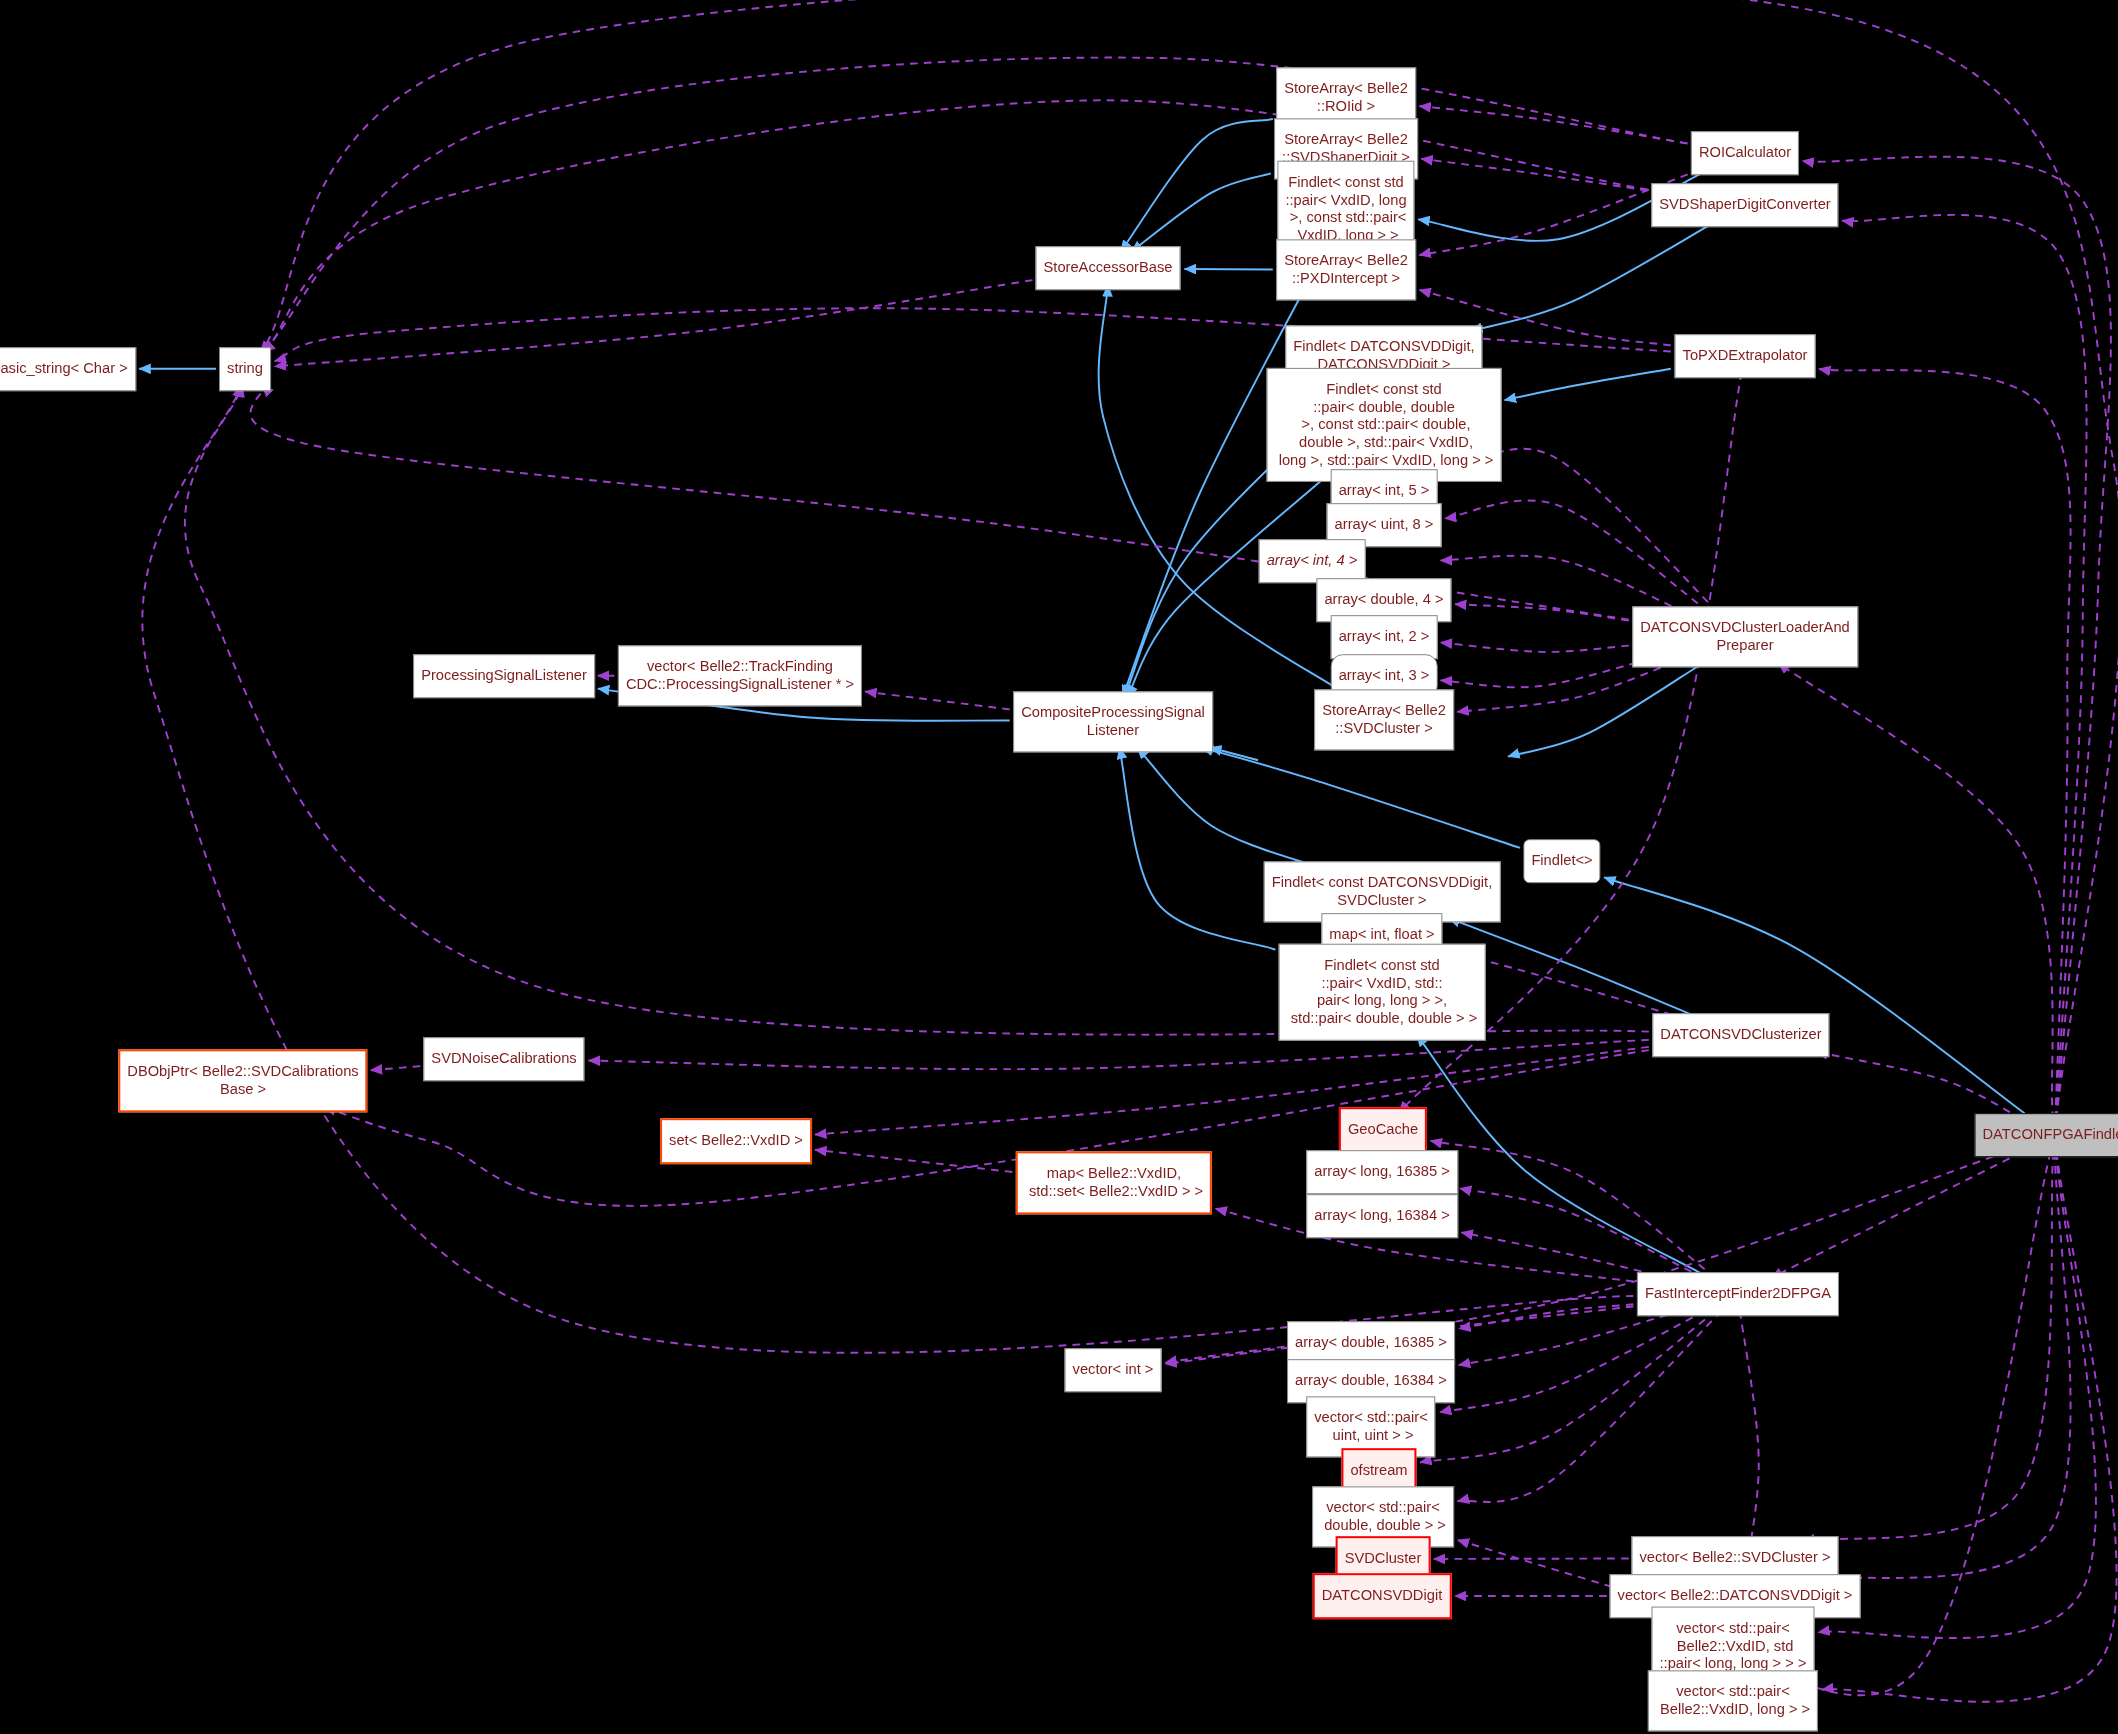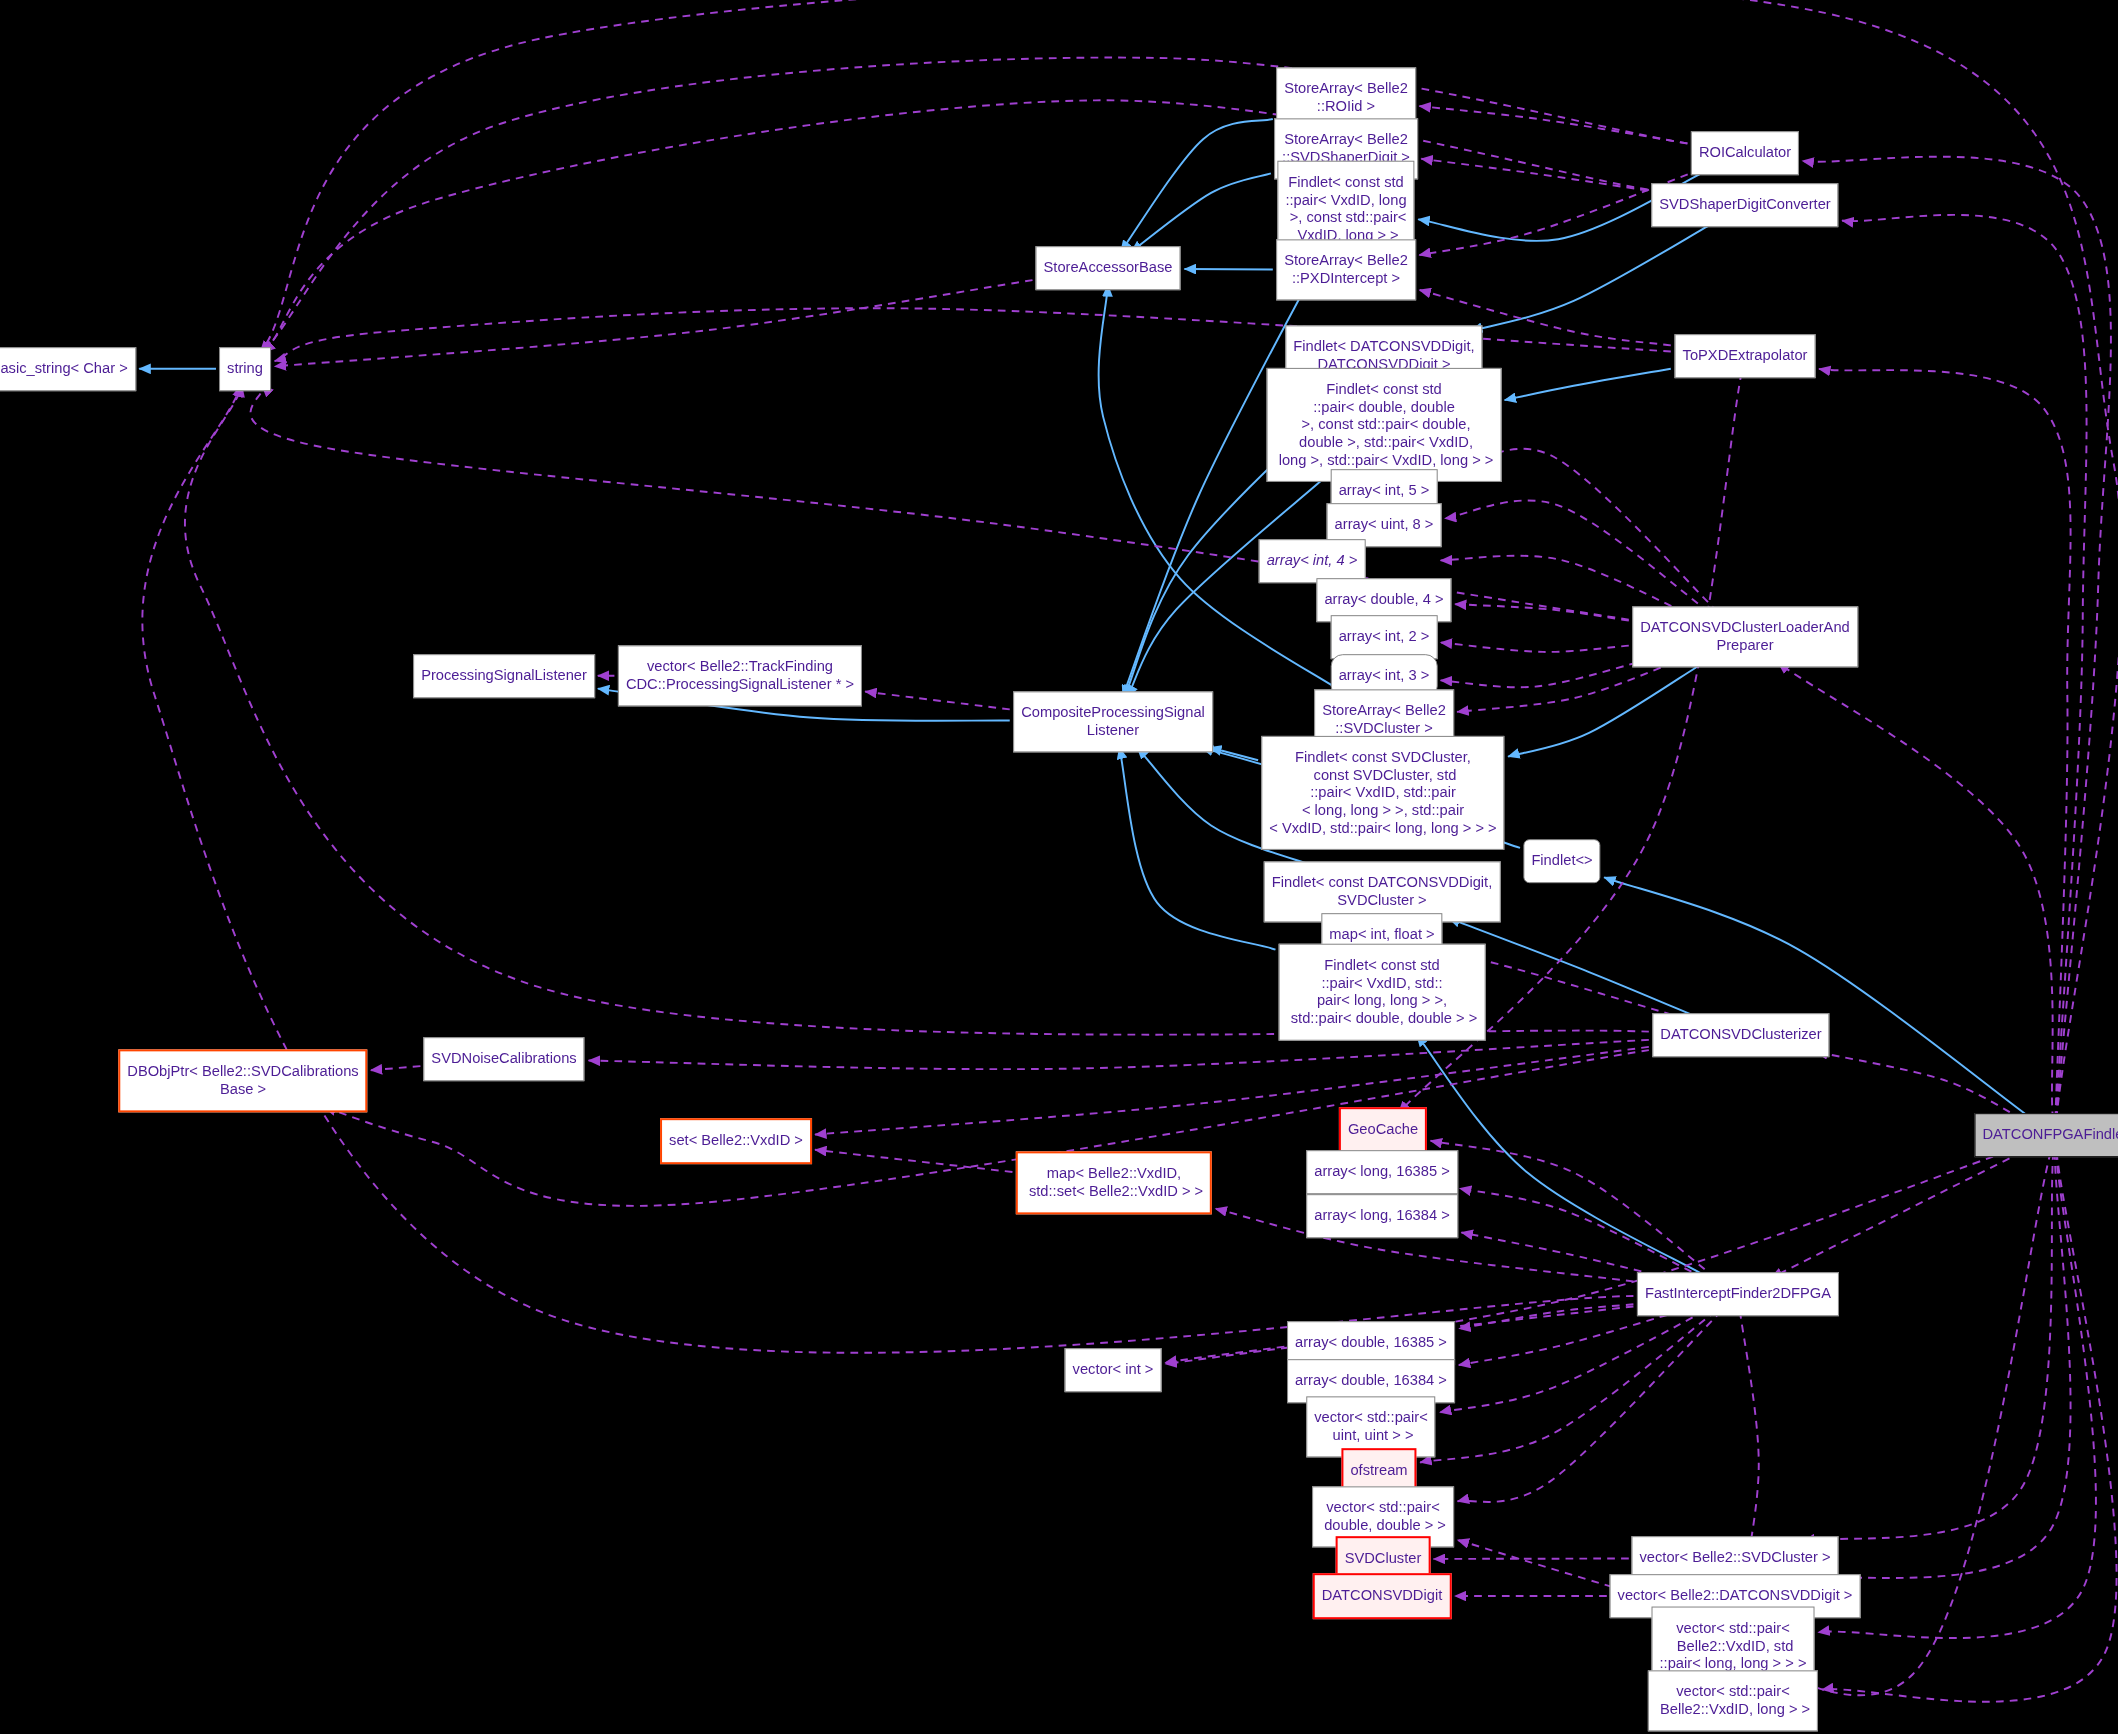--- a/index.html
+++ b/index.html
@@ -1,19 +1,19 @@
 <!DOCTYPE html>
 <html style="font-size:12.3px"><head>
 <meta charset="utf-8">
 <style>
   html,body{margin:0;padding:0;background:#000;}
   #canvas{position:relative;width:2119px;height:1735px;background:#000;overflow:hidden;
           font-family:"Liberation Sans", sans-serif;}
   #edges{position:absolute;left:0;top:0;width:2119px;height:1735px;}
-  .box{position:absolute;transform:translate(-50%,-50%);background:#fff;color:#4c1d95;
+  .box{position:absolute;transform:translate(-50%,-50%);background:#fff;color:#7f1d1d;
        border:1.5px solid #848484;padding:12px 7px;font-size:14.7px;line-height:1.2;
        text-align:center;white-space:pre;box-sizing:border-box;}
   .box.main{background:#bfbfbf;border-color:#000;}
   .box.truncated-red{background:#fff0f0;border:2.3px solid #ff0000;}
   .box.truncated-orange{background:#fff;border:2.3px solid #ff4500;}
 </style>
 </head>
 <body>
 
 <div id="canvas">
@@ -134,25 +134,20 @@
     <div class="box" style="left: 1384px; top: 676px; border-radius: 12px;">array&lt; int, 3 &gt;</div>
     <div class="box" style="left: 1745px; top: 637px;">DATCONSVDClusterLoaderAnd
 Preparer</div>
     <div class="box" style="left: 1384px; top: 720px;">StoreArray&lt; Belle2
 ::SVDCluster &gt;</div>
     <div class="box" style="left: 1113px; top: 722px;">CompositeProcessingSignal
 Listener</div>
     <div class="box" style="left: 504px; top: 676px;">ProcessingSignalListener</div>
     <div class="box" style="left: 740px; top: 676px;">vector&lt; Belle2::TrackFinding
 CDC::ProcessingSignalListener * &gt;</div>
-    <div class="box" style="left: 1383px; top: 793px;">Findlet&lt; const SVDCluster,
- const SVDCluster, std
-::pair&lt; VxdID, std::pair
-&lt; long, long &gt; &gt;, std::pair
-&lt; VxdID, std::pair&lt; long, long &gt; &gt; &gt;</div>
     <div class="box" style="left: 1562px; top: 861px; border-radius: 6px;">Findlet&lt;&gt;</div>
     <div class="box" style="left: 1382px; top: 892px;">Findlet&lt; const DATCONSVDDigit,
 SVDCluster &gt;</div>
     <div class="box" style="left: 1382px; top: 935px;">map&lt; int, float &gt;</div>
     <div class="box" style="left: 1382px; top: 992px;">Findlet&lt; const std
 ::pair&lt; VxdID, std::
 pair&lt; long, long &gt; &gt;,
  std::pair&lt; double, double &gt; &gt;</div>
     <div class="box" style="left: 1741px; top: 1035px;">DATCONSVDClusterizer</div>
     <div class="box" style="left: 504px; top: 1059px;">SVDNoiseCalibrations</div>

